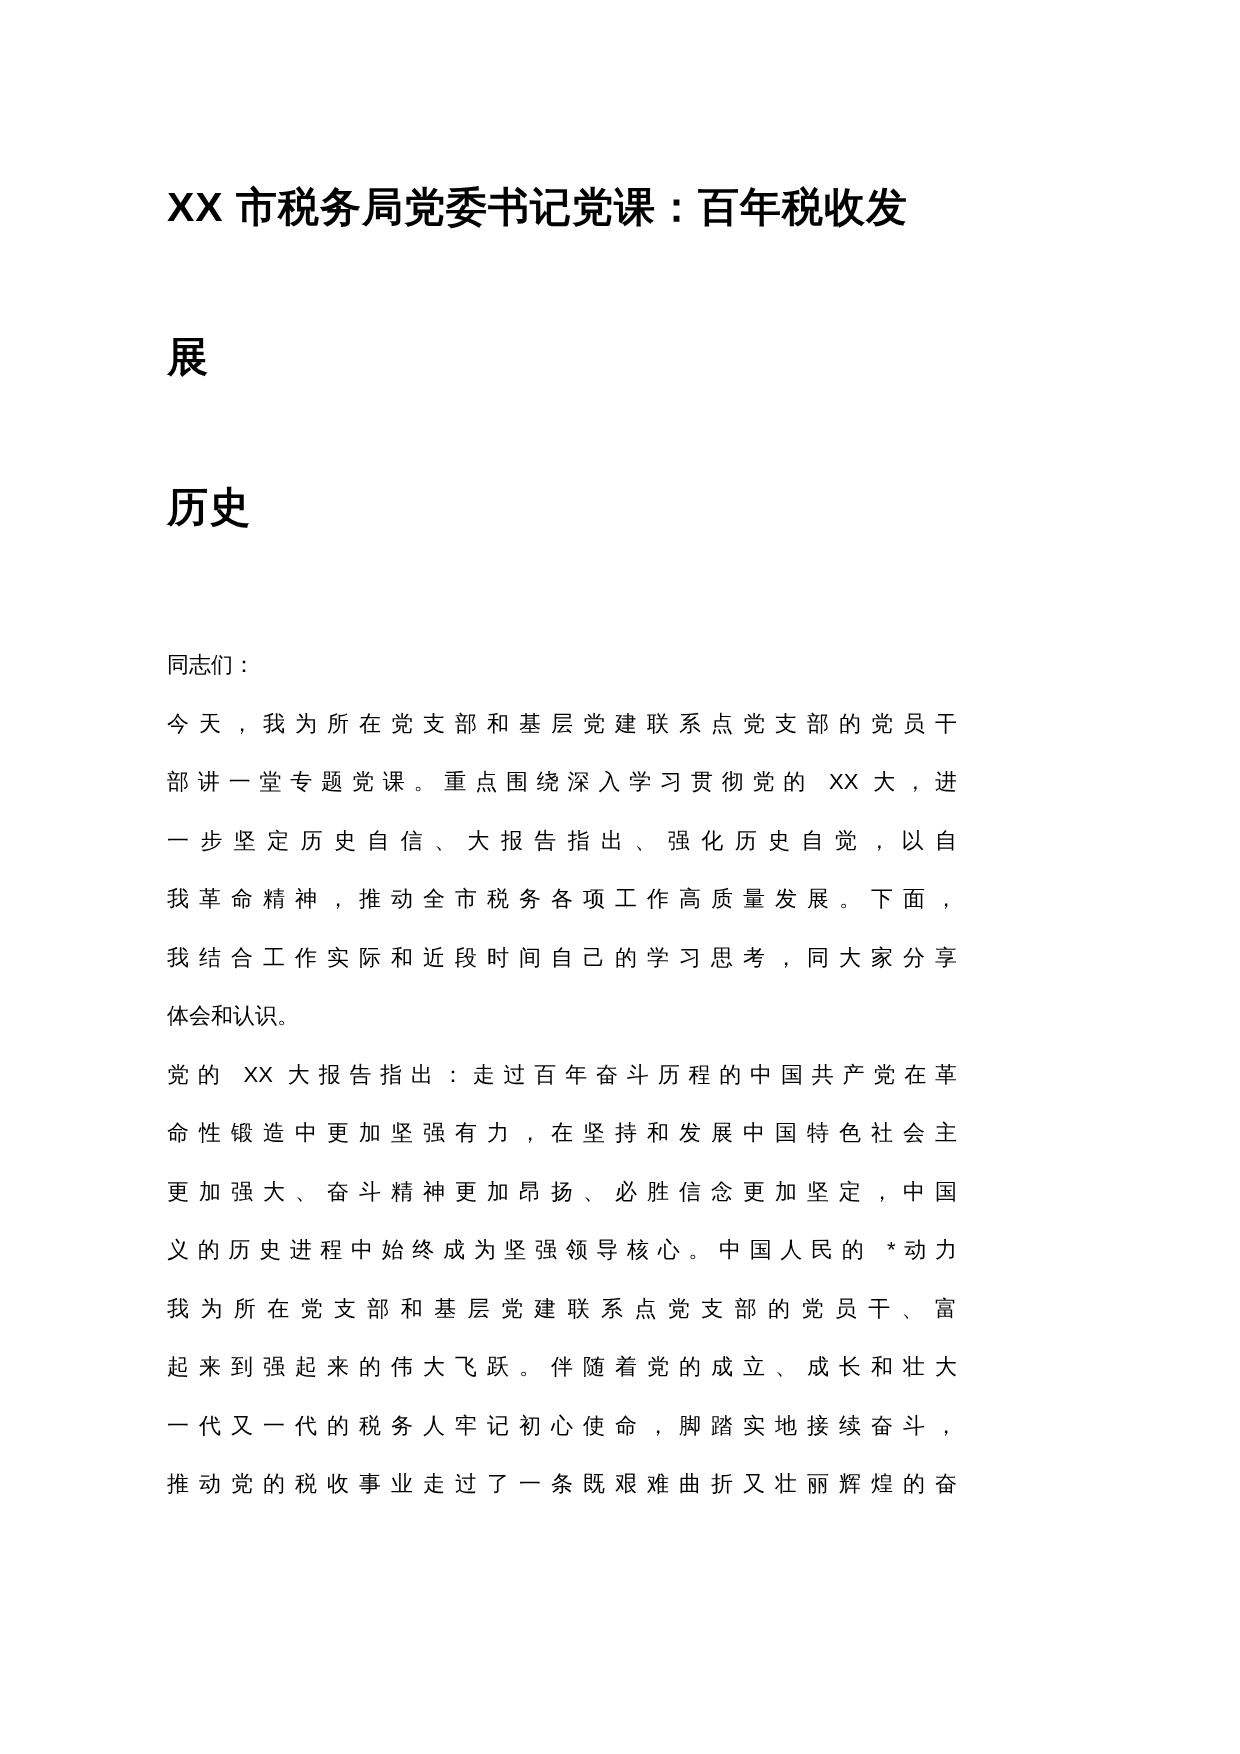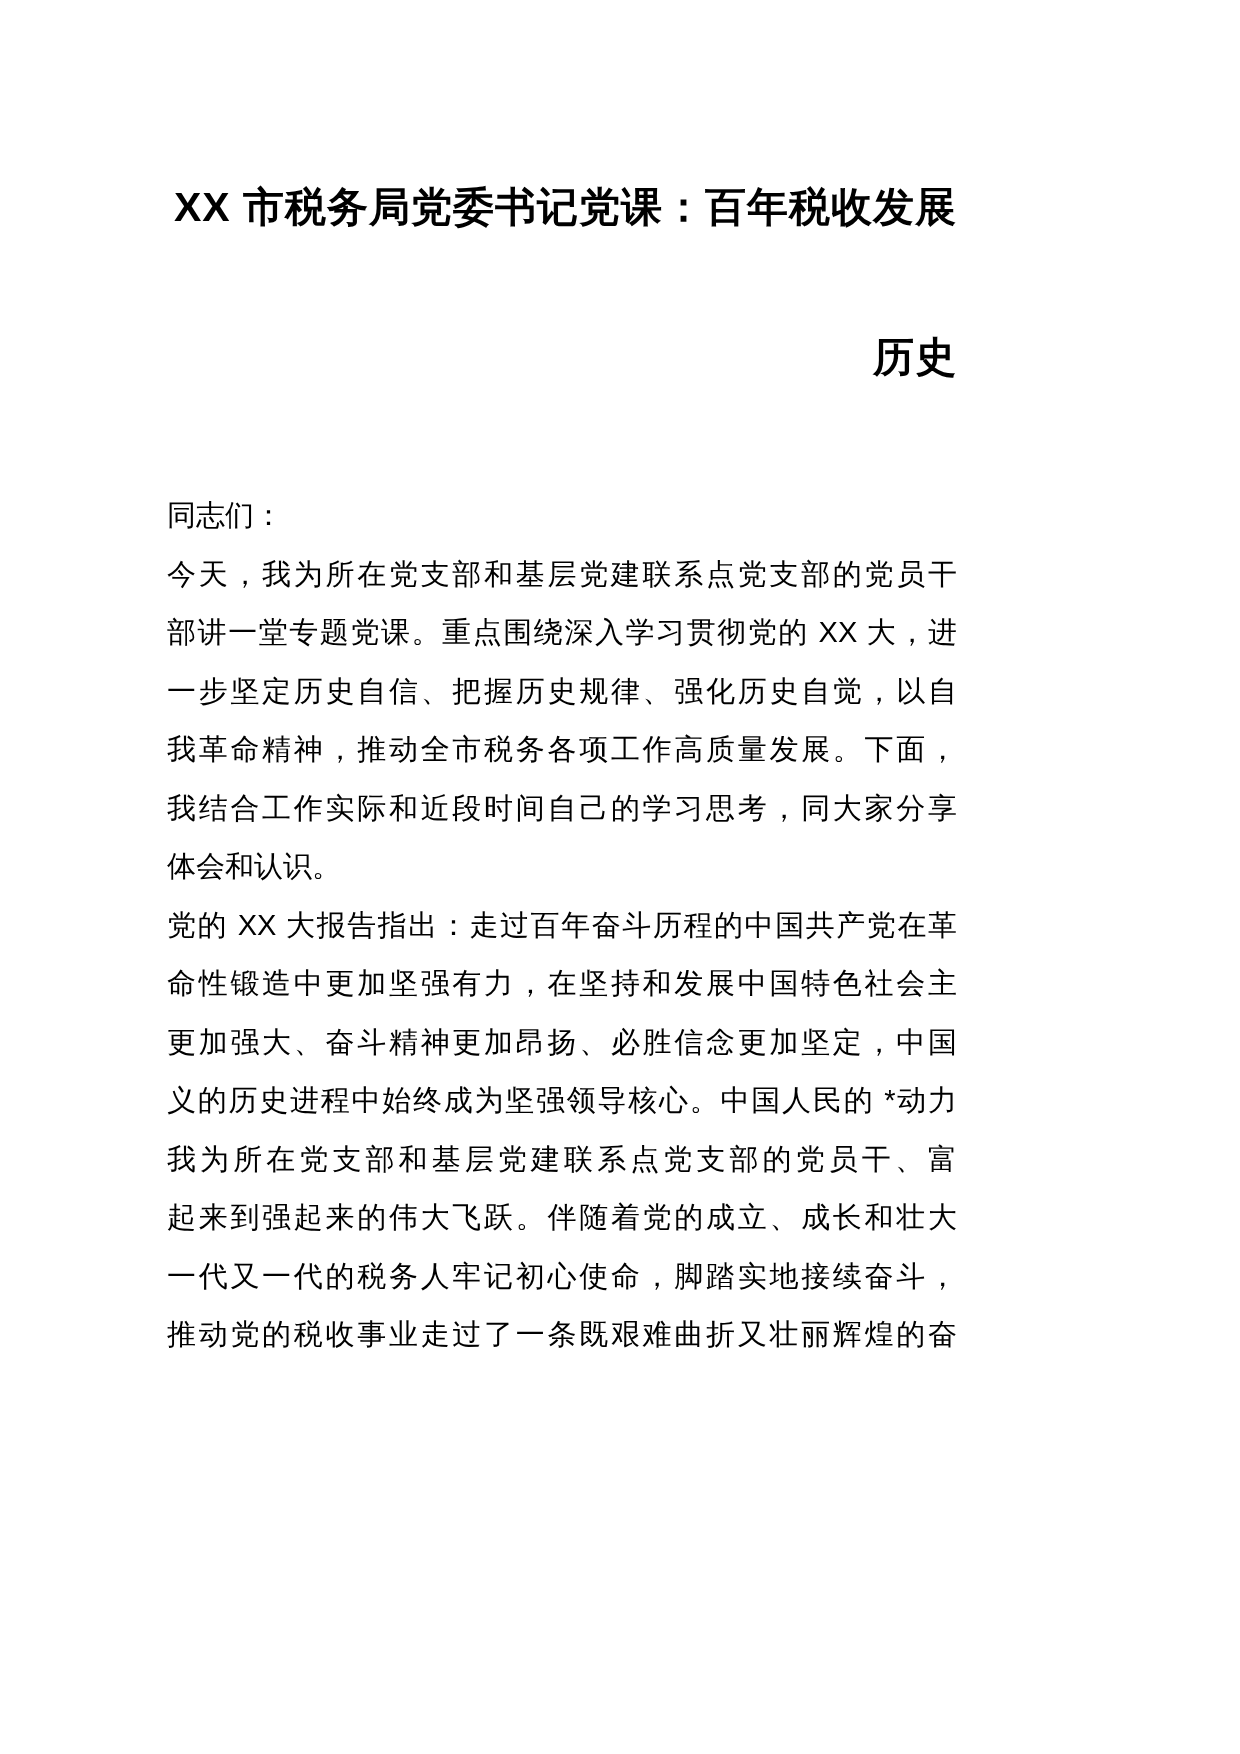--- a/index.html
+++ b/index.html
@@ -15,31 +15,31 @@
     height: 1754px;
     background: #ffffff;
     overflow: hidden;
   }
   .content {
     width: 790px;
     margin-left: 167px;
     color: #000000;
   }
   .doc-title {
-    margin: 132px 0 0 0;
+    margin: 132px 16px 0 0;
     font-size: 41px;
     font-weight: 700;
     line-height: 150px;
-    text-align: right;
+    text-align: left;
     color: #000000;
     letter-spacing: 1px;
   }
   .doc-body {
     margin-top: 54px;
-    font-size: 29px;
+    font-size: 22px;
     line-height: 58.5px;
     color: #000000;
   }
   .line {
     text-align: justify;
     text-align-last: justify;
     white-space: nowrap;
     overflow: hidden;
   }
   .line.last {
@@ -52,21 +52,21 @@
 <div class="page">
   <div class="content">
     <h1 class="doc-title">
       <div>XX 市税务局党委书记党课：百年税收发展</div>
       <div>历史</div>
     </h1>
     <div class="doc-body">
         <div class="line last">同志们：</div>
         <div class="line">今天，我为所在党支部和基层党建联系点党支部的党员干</div>
         <div class="line">部讲一堂专题党课。重点围绕深入学习贯彻党的 XX 大，进</div>
-        <div class="line">一步坚定历史自信、把握历史规律、强化历史自觉，以自</div>
+        <div class="line">一步坚定历史自信、大报告指出、强化历史自觉，以自</div>
         <div class="line">我革命精神，推动全市税务各项工作高质量发展。下面，</div>
         <div class="line">我结合工作实际和近段时间自己的学习思考，同大家分享</div>
         <div class="line last">体会和认识。</div>
         <div class="line">党的 XX 大报告指出：走过百年奋斗历程的中国共产党在革</div>
         <div class="line">命性锻造中更加坚强有力，在坚持和发展中国特色社会主</div>
         <div class="line">更加强大、奋斗精神更加昂扬、必胜信念更加坚定，中国</div>
         <div class="line">义的历史进程中始终成为坚强领导核心。中国人民的 *动力</div>
         <div class="line">我为所在党支部和基层党建联系点党支部的党员干、富</div>
         <div class="line">起来到强起来的伟大飞跃。伴随着党的成立、成长和壮大</div>
         <div class="line">一代又一代的税务人牢记初心使命，脚踏实地接续奋斗，</div>

